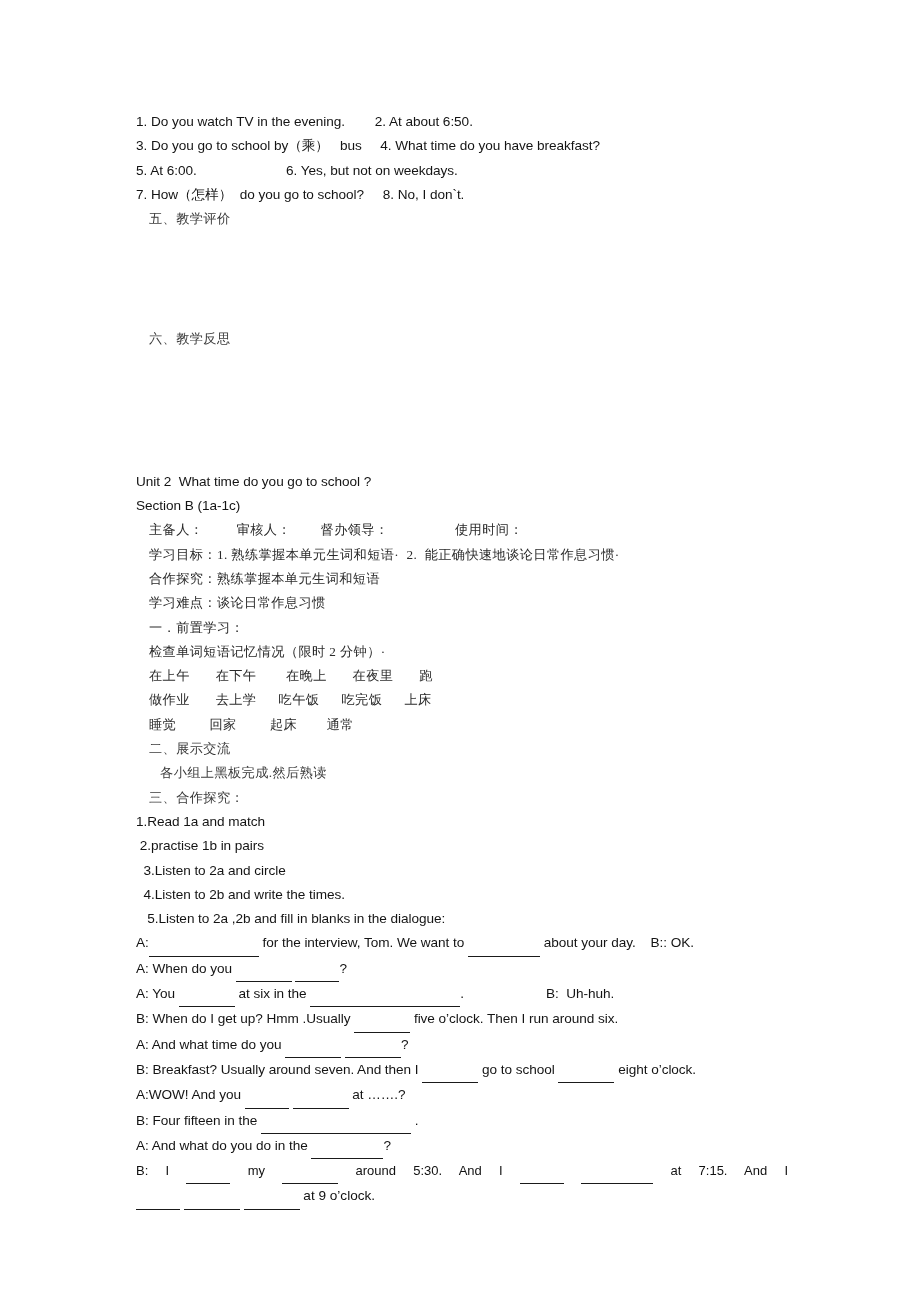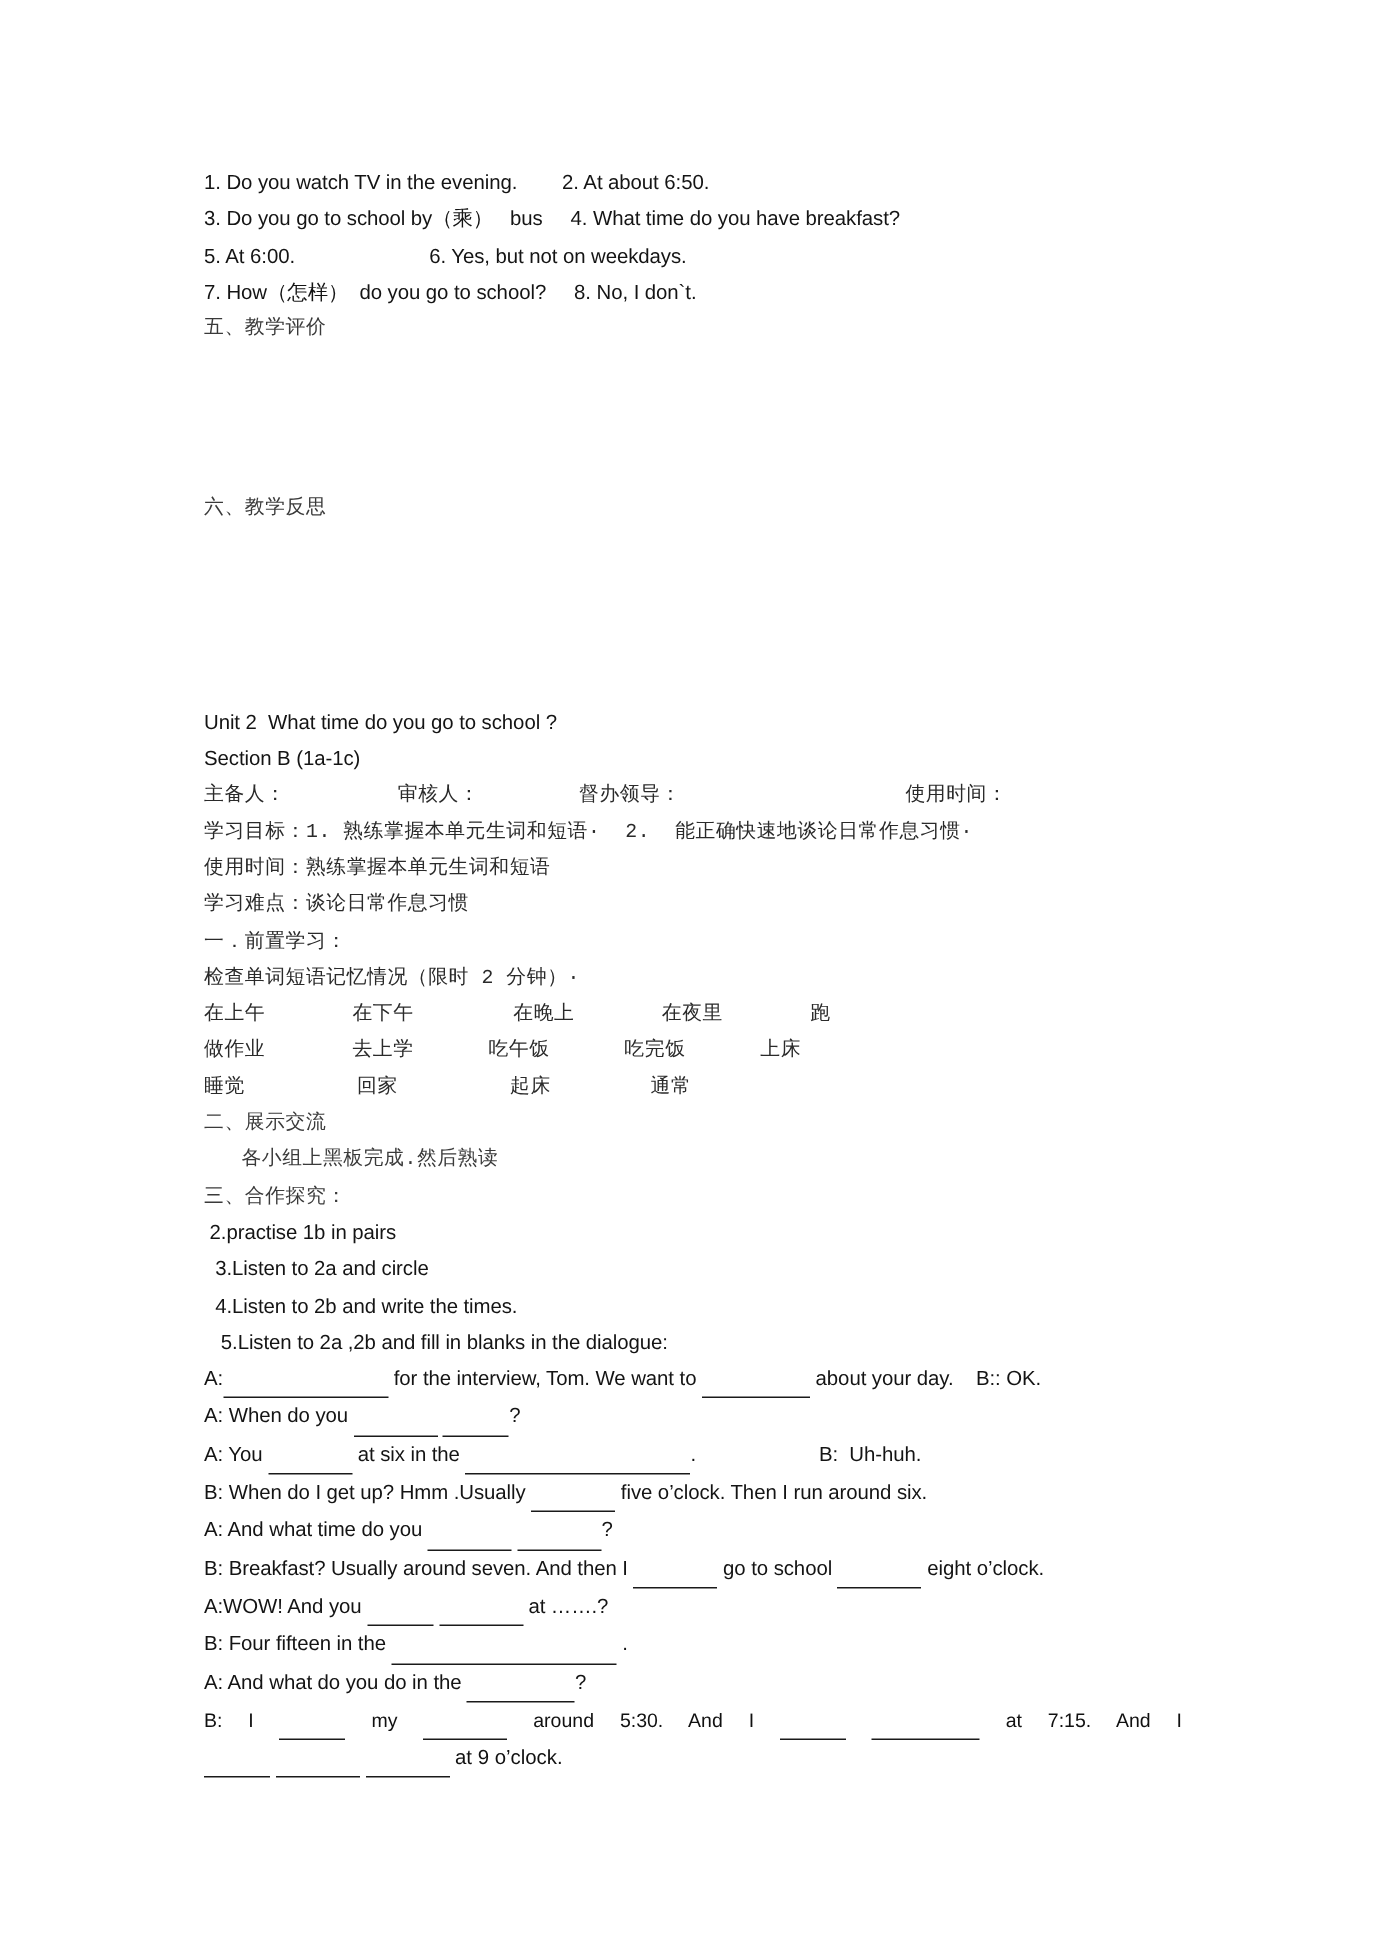--- a/index.html
+++ b/index.html
@@ -31,24 +31,25 @@
     width: 660px;
   }
   .ln {
     font-size: 13.6px;
     line-height: 24.3px;
     white-space: pre;
     color: #141414;
     letter-spacing: -0.05px;
   }
   .cn {
-    font-family: Liberation Mono, monospace;
+    font-family: Liberation Serif, serif;
     font-size: 13.2px;
     color: #2a2a2a;
     letter-spacing: 0.4px;
+    margin-left: 13px;
   }
   .cnlight {
     color: #3a3a3a;
   }
   
   .gap-eval { height: 96px; }
   .gap-reflect { height: 118px; }
 
   .block-unit { margin-top: 0px; }
 
@@ -96,39 +97,40 @@
     <div class="gap-eval"></div>
 
     <div class="ln cn cnlight">六、教学反思</div>
     <div class="gap-reflect"></div>
 
     <div class="block-unit">
       <div class="ln">Unit 2  What time do you go to school ?</div>
       <div class="ln">Section B (1a-1c)</div>
       <div class="ln cn">主备人：         审核人：        督办领导：                  使用时间：</div>
       <div class="ln cn">学习目标：1. 熟练掌握本单元生词和短语·  2.  能正确快速地谈论日常作息习惯·</div>
-      <div class="ln cn">使用时间：熟练掌握本单元生词和短语</div>
+      <div class="ln cn">合作探究：熟练掌握本单元生词和短语</div>
       <div class="ln cn">学习难点：谈论日常作息习惯</div>
     </div>
 
     <div>
       <div class="ln cn">一．前置学习：</div>
       <div class="ln cn">检查单词短语记忆情况（限时 2 分钟）·</div>
       <div class="ln cn">在上午       在下午        在晚上       在夜里       跑</div>
       <div class="ln cn">做作业       去上学      吃午饭      吃完饭      上床</div>
       <div class="ln cn">睡觉         回家         起床        通常</div>
     </div>
 
     <div>
       <div class="ln cn cnlight">二、展示交流</div>
       <div class="ln cn cnlight">   各小组上黑板完成.然后熟读</div>
     </div>
 
     <div>
       <div class="ln cn cnlight">三、合作探究：</div>
+      <div class="ln">1.Read 1a and match</div>
       <div class="ln"> 2.practise 1b in pairs</div>
       <div class="ln">  3.Listen to 2a and circle</div>
       <div class="ln">  4.Listen to 2b and write the times.</div>
       <div class="ln">   5.Listen to 2a ,2b and fill in blanks in the dialogue:</div>
     </div>
 
     <div id="dialogue-lines">
         <div class="ln"><span class="nb">A:</span><u class="bl b-l">&nbsp;</u><span class="nb"> for the interview, Tom. We want to </span><u class="bl b-m">&nbsp;</u><span class="nb"> about your day.    B:: OK.</span></div>
         <div class="ln"><span class="nb">A: When do you </span><u class="bl b-s">&nbsp;</u><span class="nb"> </span><u class="bl b-xs">&nbsp;</u><span class="nb">?</span></div>
         <div class="ln"><span class="nb">A: You </span><u class="bl b-s">&nbsp;</u><span class="nb"> at six in the </span><u class="bl b-xl">&nbsp;</u><span class="nb">.                      B:  Uh-huh.</span></div>

